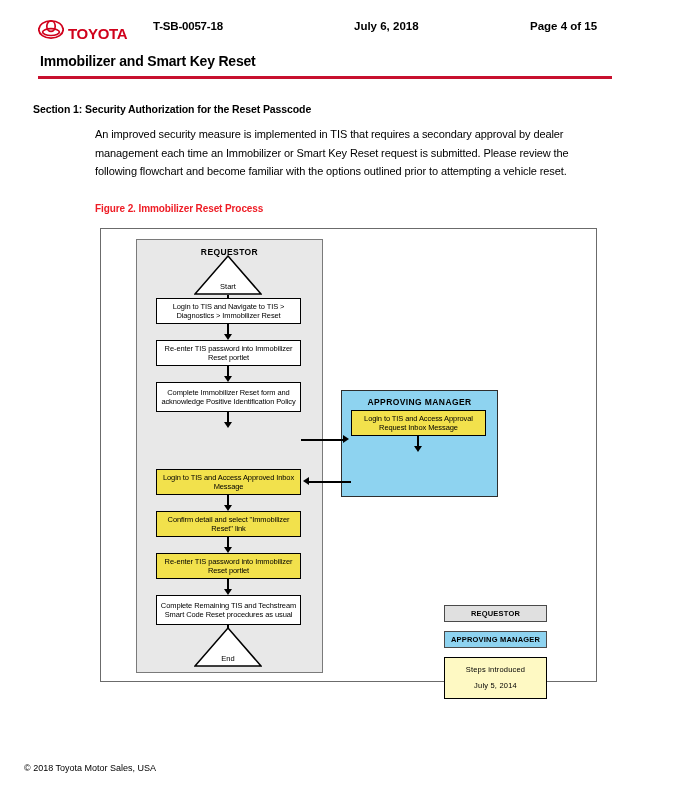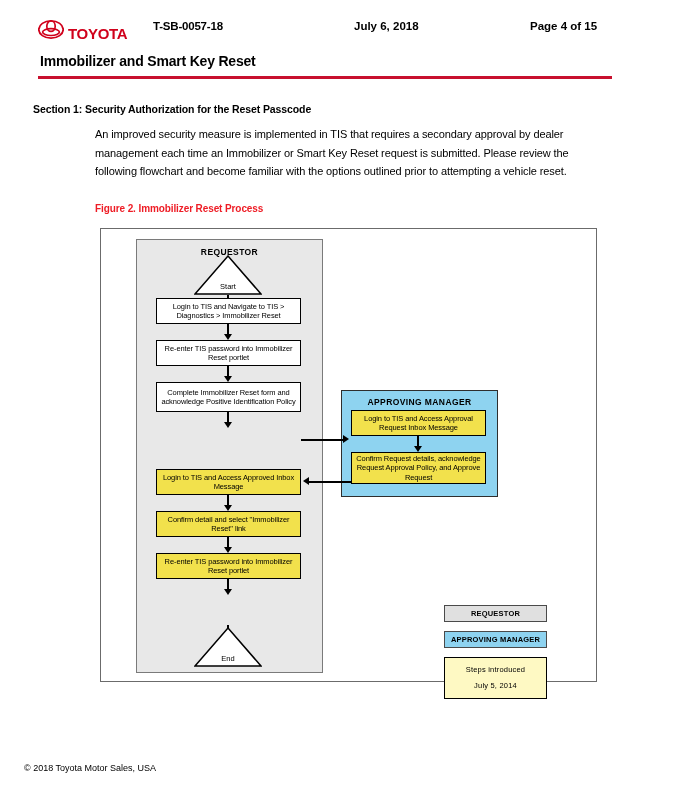--- a/index.html
+++ b/index.html
@@ -136,34 +136,34 @@
   <div class="arrow-d" style="left:122.5px;top:276px;"></div>
 
   <div class="node yellow" style="left:55px;top:282px;width:145px;height:26px;">Confirm detail and select "Immobilizer Reset" link</div>
   <div class="conn vline" style="left:126px;top:308px;height:12px;"></div>
   <div class="arrow-d" style="left:122.5px;top:318px;"></div>
 
   <div class="node yellow" style="left:55px;top:324px;width:145px;height:26px;">Re-enter TIS password into Immobilizer Reset portlet</div>
   <div class="conn vline" style="left:126px;top:350px;height:12px;"></div>
   <div class="arrow-d" style="left:122.5px;top:360px;"></div>
 
+  <div class="node" style="left:55px;top:366px;width:145px;height:30px;">Complete Remaining TIS and Techstream Smart Code Reset procedures as usual</div>
   <div class="conn vline" style="left:126px;top:396px;height:10px;"></div>
   <div class="arrow-d" style="left:122.5px;top:404px;"></div>
 
   <div class="tri" style="left:93px;top:398px;">
     <svg width="68" height="40" viewBox="0 0 68 40">
       <polygon points="34,1 67,39 1,39" fill="#fff" stroke="#000" stroke-width="1.5"></polygon>
     </svg>
     <span>End</span>
   </div>
 
   <div class="node blue-b" style="left:250px;top:181px;width:135px;height:26px;">Login to TIS and Access Approval Request Inbox Message</div>
   <div class="conn vline" style="left:316px;top:207px;height:12px;"></div>
   <div class="arrow-d" style="left:312.5px;top:217px;"></div>
-  <div class="node blue-b" style="left:250px;top:223px;width:135px;height:32px;">Confirm Request details, acknowledge Request Approval Policy, and Approve Request</div>
 
   <div class="conn hline" style="left:200px;top:210px;width:42px;"></div>
   <div class="arrow-r" style="left:242px;top:205.5px;"></div>
 
   <div class="conn hline" style="left:208px;top:252px;width:42px;"></div>
   <div class="arrow-l" style="left:202px;top:247.5px;"></div>
 
   <div class="legend">
     <div class="legend-item lg-req">REQUESTOR</div>
     <div class="legend-item lg-mgr">APPROVING MANAGER</div>

